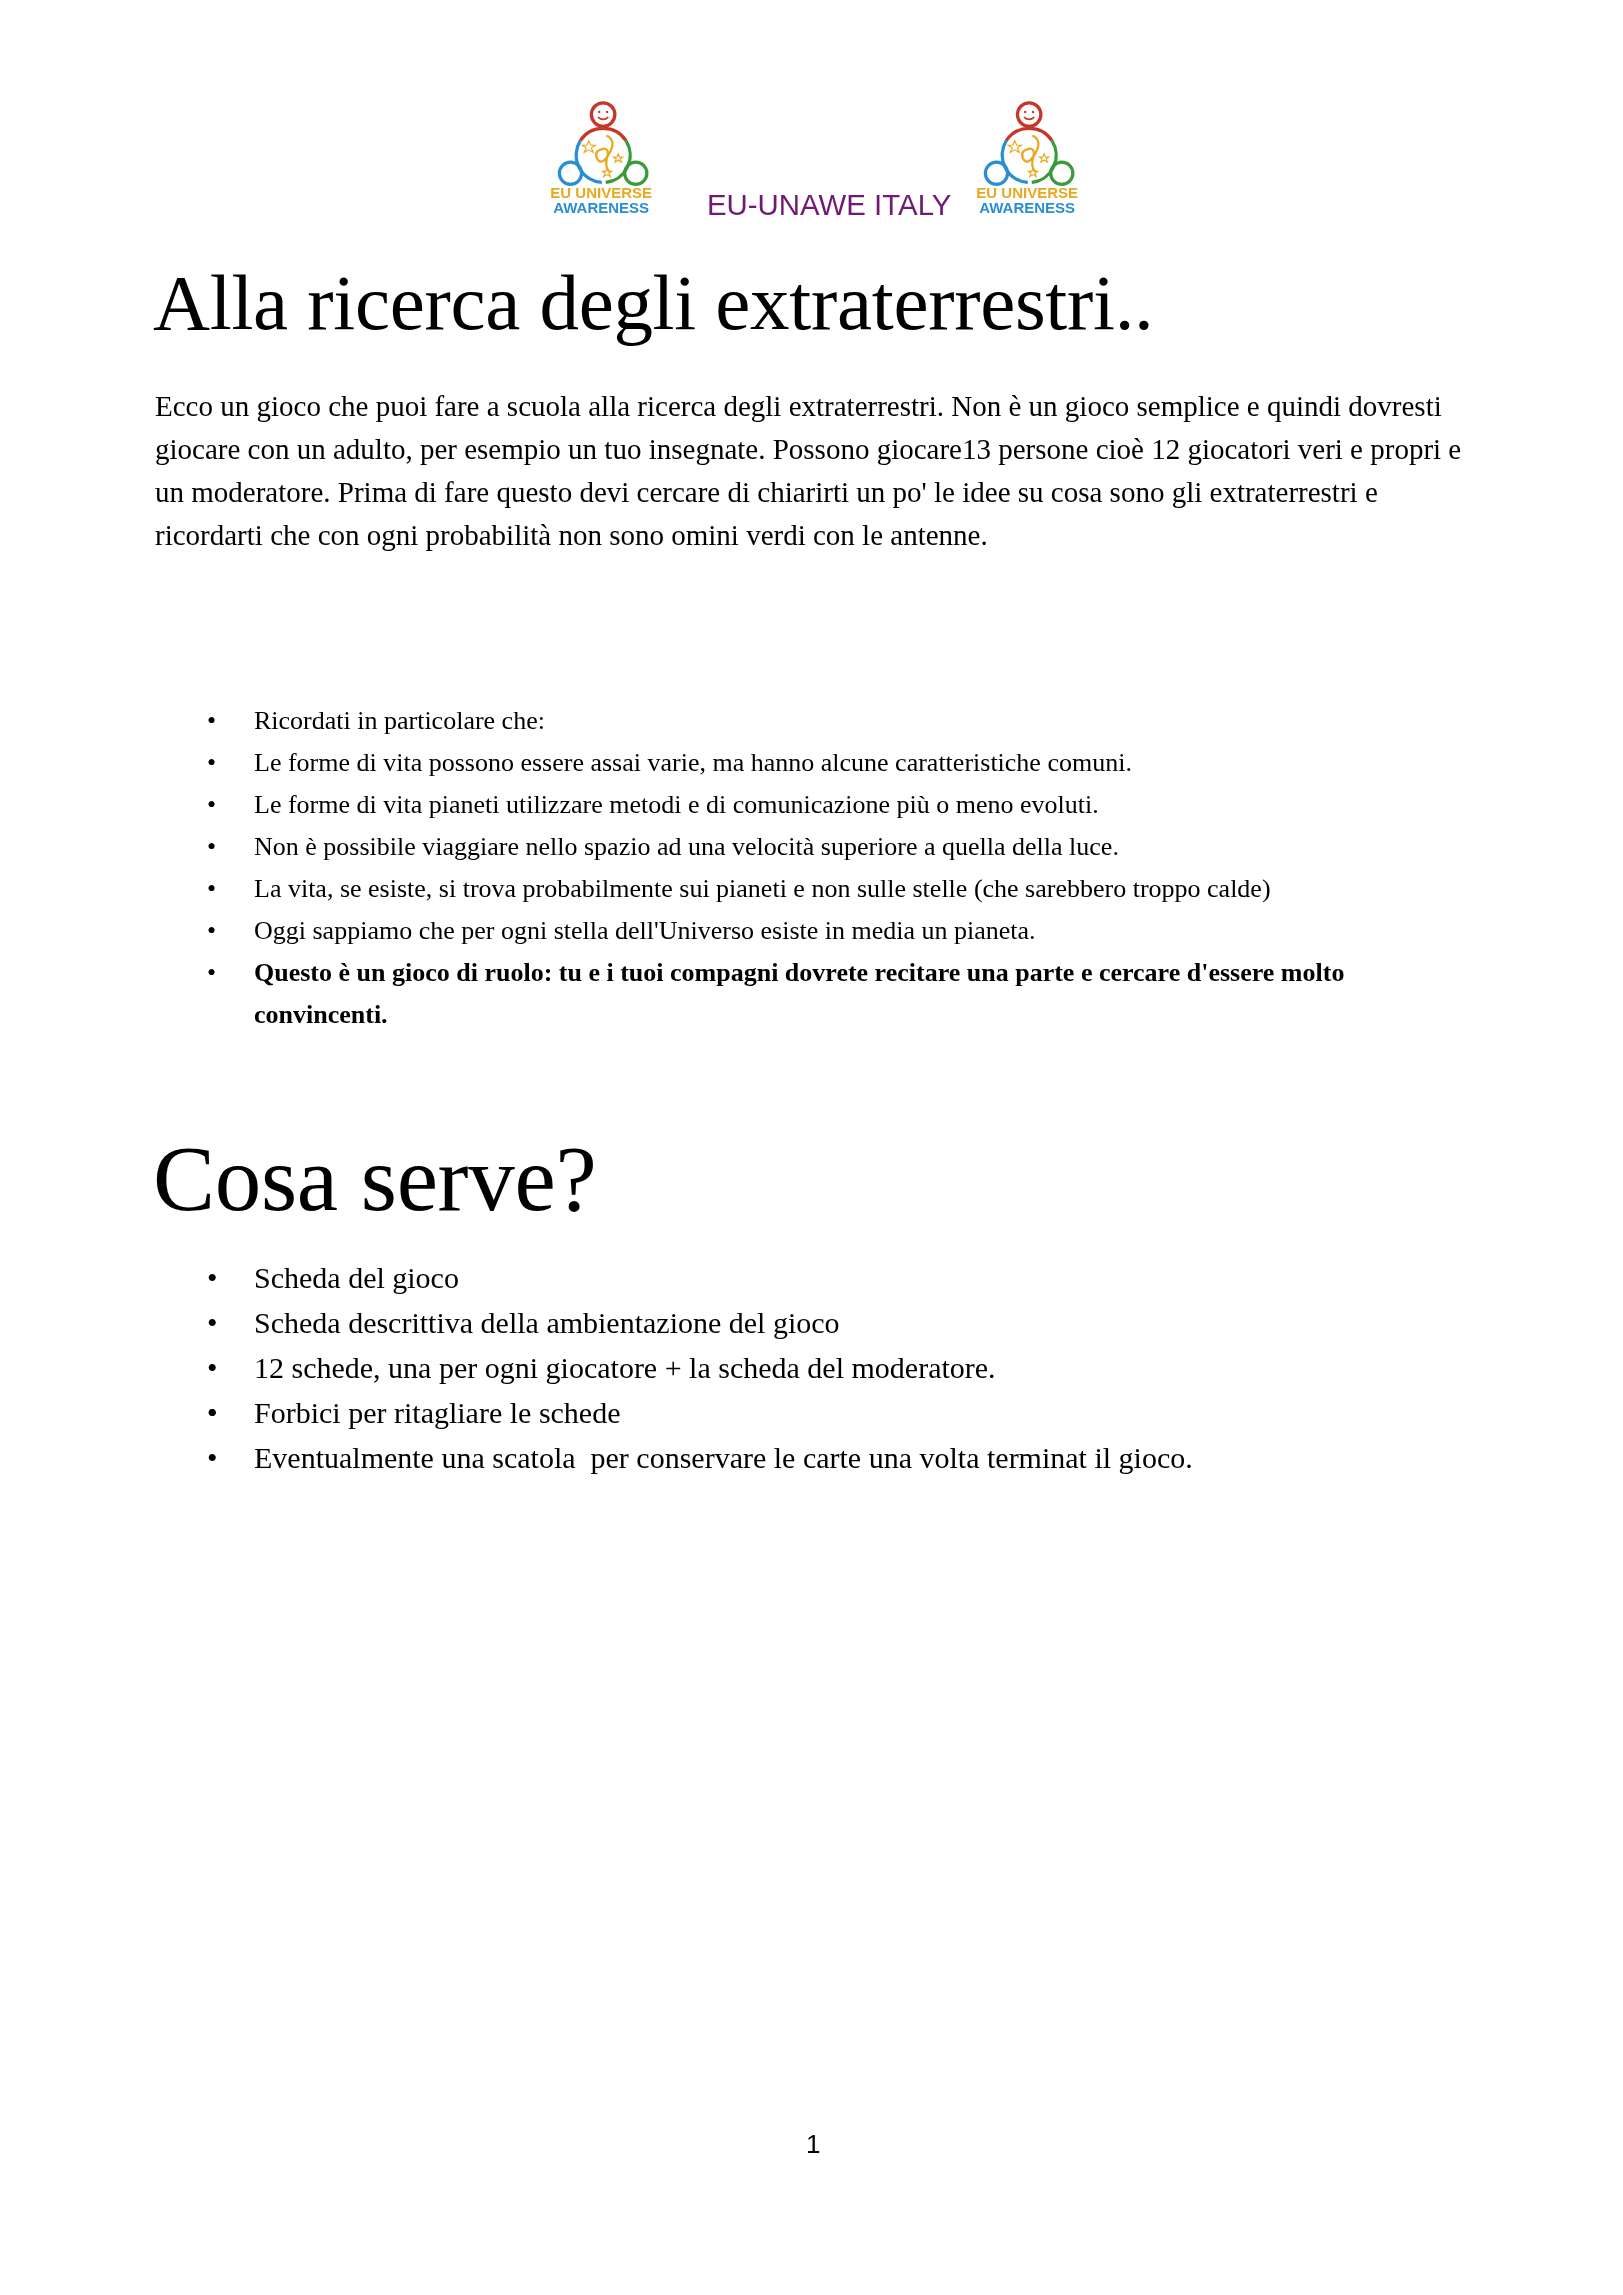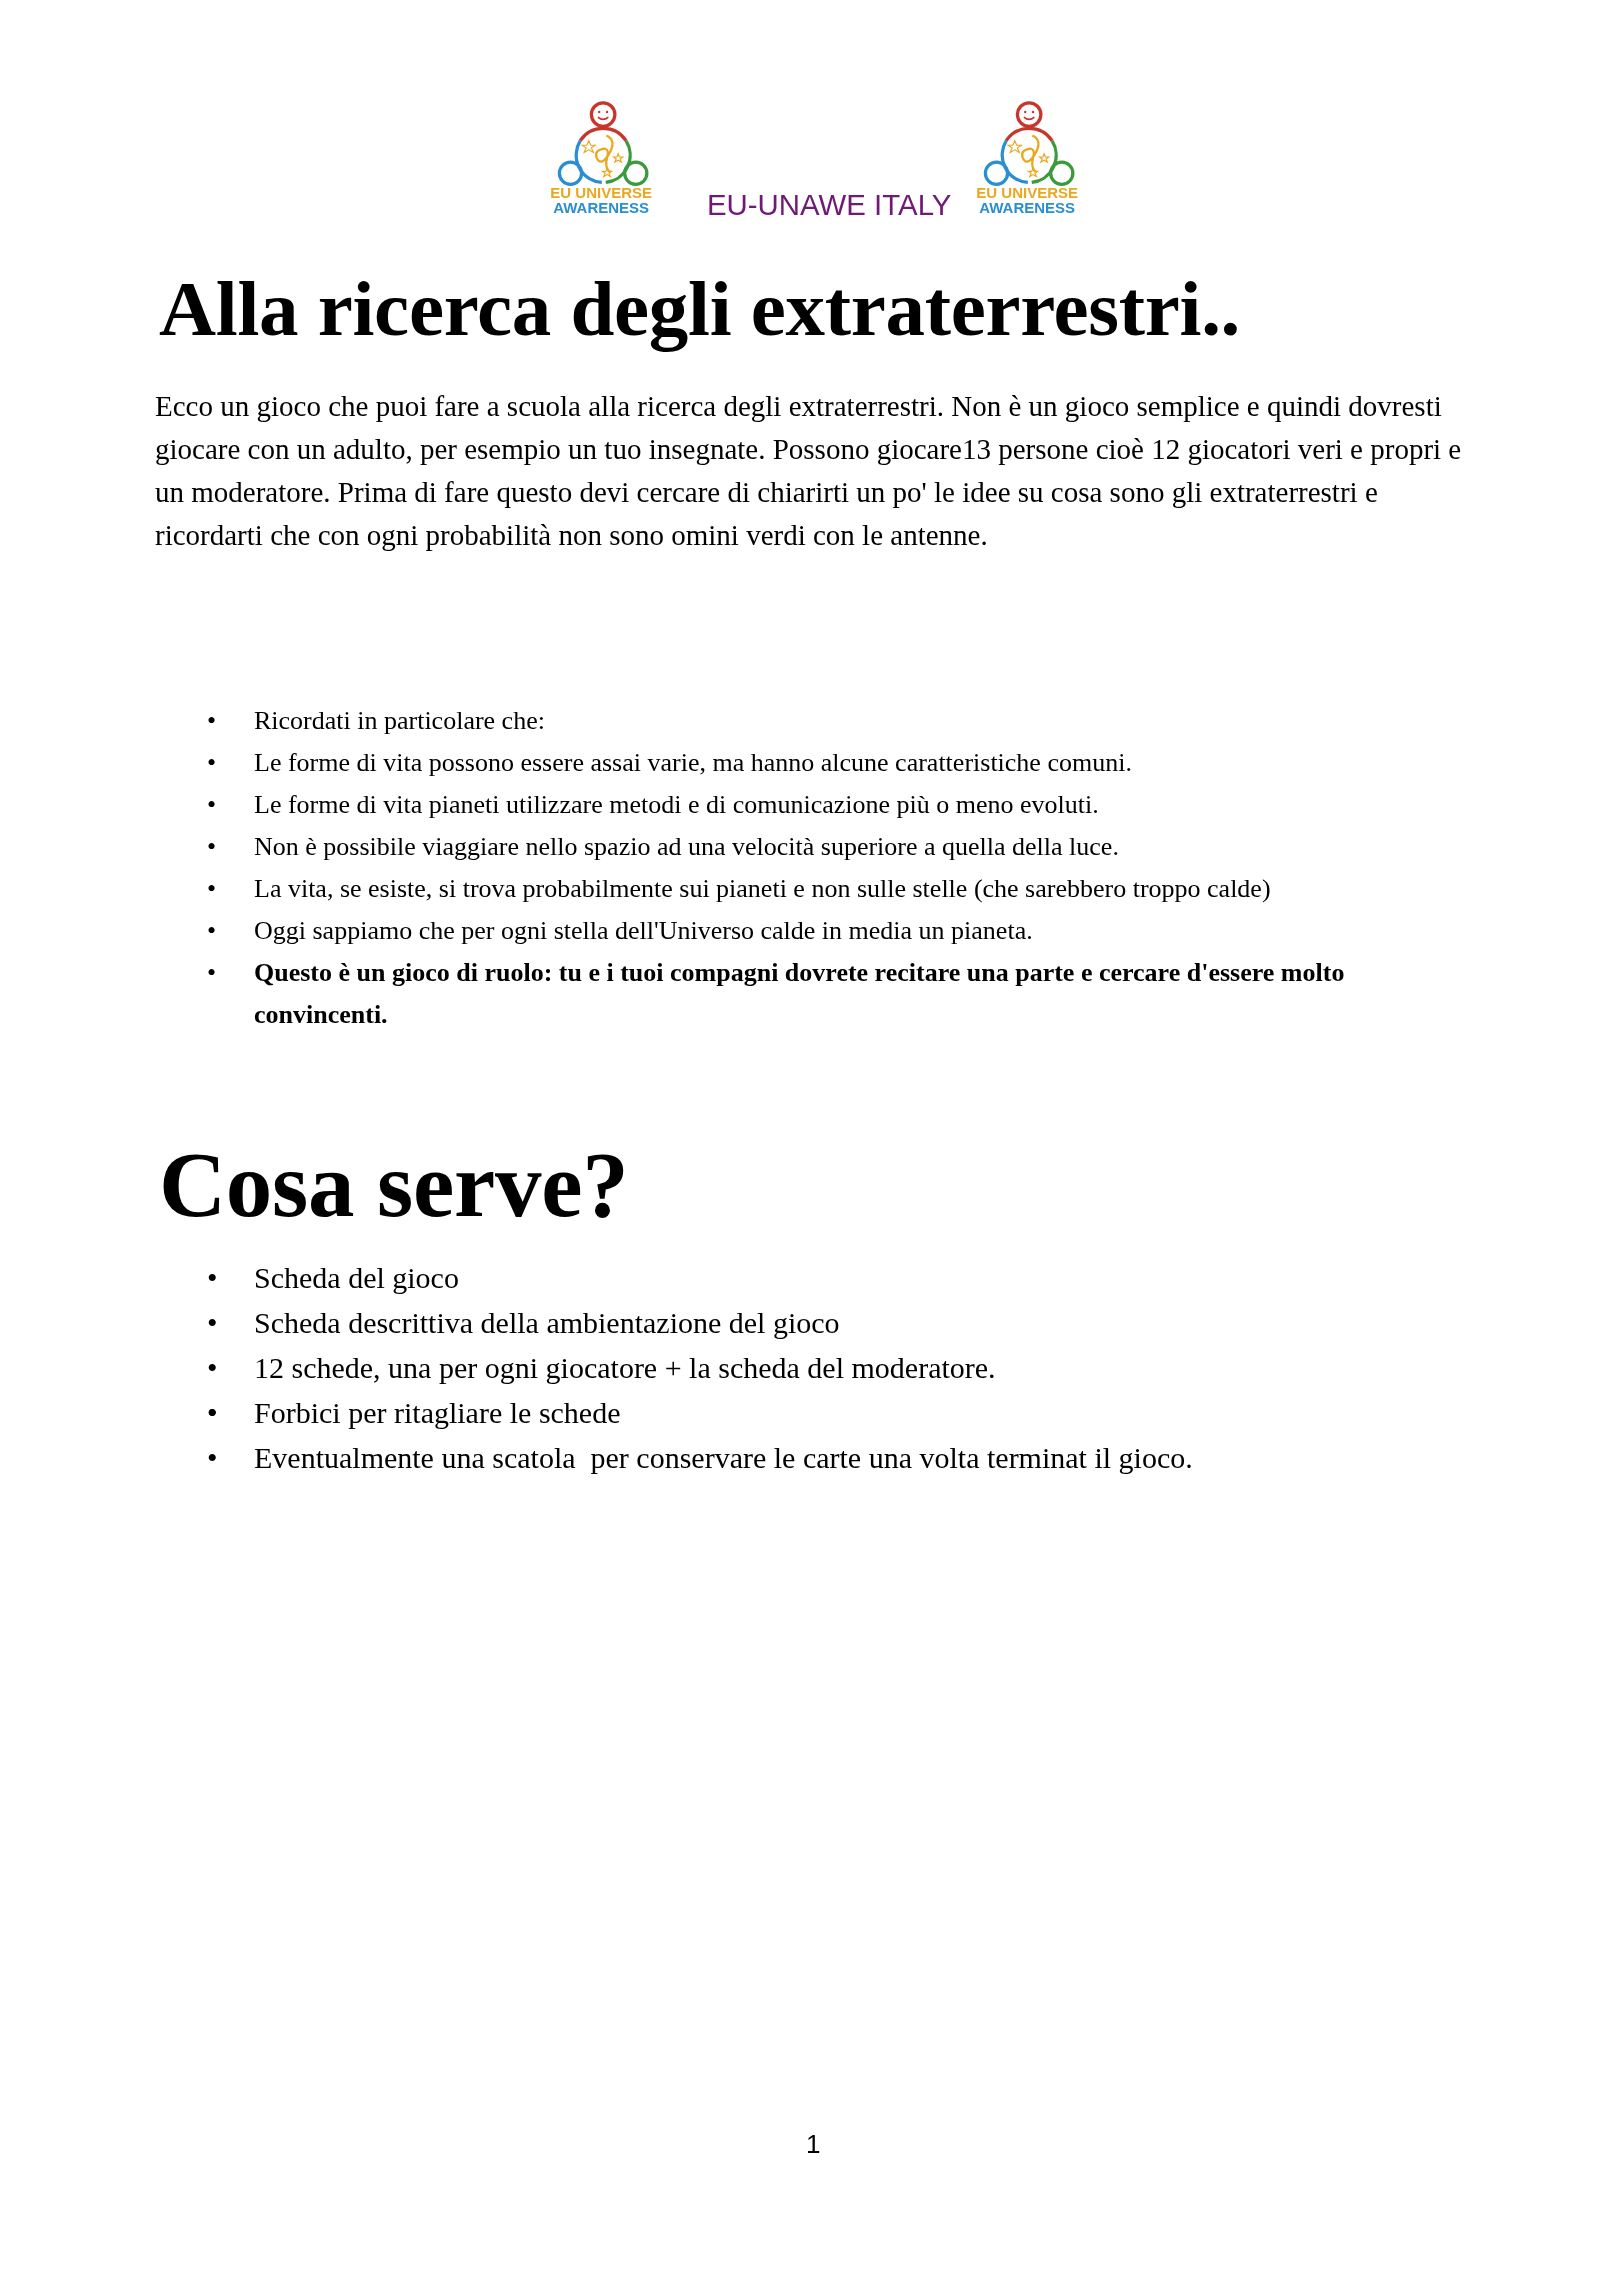--- a/index.html
+++ b/index.html
@@ -8,21 +8,21 @@
   .serif { font-family: "Liberation Serif", "DejaVu Serif", serif; }
   .sans { font-family: "Liberation Sans", "DejaVu Sans", sans-serif; }
 
   .logo { position: absolute; top: 95px; width: 115px; height: 124px; }
   .logo-left { left: 544px; }
   .logo-right { left: 970px; }
   .logo svg { width: 100%; height: 100%; display: block; }
 
   .header-text { position: absolute; left: 707px; top: 188px; font-size: 29.4px; line-height: 34px; letter-spacing: 0px; color: #701a75; white-space: nowrap; }
 
-  .title { position: absolute; left: 153px; margin: 6px; font-weight: bold; white-space: nowrap; letter-spacing: -0.3px; }
+  .title { position: absolute; left: 153px; margin: 0; font-weight: normal; white-space: nowrap; letter-spacing: -0.3px; }
   .title-1 { top: 257px; font-size: 79px; line-height: 92px; }
   .title-2 { top: 1123px; font-size: 93px; line-height: 111px; }
 
   .intro { position: absolute; left: 155px; top: 385px; width: 1322px; font-size: 29px; line-height: 43px; margin: 0; }
 
   .list { position: absolute; left: 0; margin: 0; padding: 0; list-style: none; }
   .list li { position: relative; padding-left: 254px; }
   .list .bullet { position: absolute; left: 207px; top: 0; }
   .list-1 { top: 700px; width: 1472px; font-size: 26px; line-height: 42px; }
   .list-1 .bullet { font-size: 26px; }
@@ -88,21 +88,21 @@
   <h1 class="title title-1 serif">Alla ricerca degli extraterrestri..</h1>
 
   <p class="intro serif">Ecco un gioco che puoi fare a scuola alla ricerca degli extraterrestri. Non è un gioco semplice e quindi dovresti giocare con un adulto, per esempio un tuo insegnate. Possono giocare13 persone cioè 12 giocatori veri e propri e un moderatore. Prima di fare questo devi cercare di chiarirti un po' le idee su cosa sono gli extraterrestri e ricordarti che con ogni probabilità non sono omini verdi con le antenne.</p>
 
   <ul class="list list-1 serif" id="list1">
       <li><span class="bullet">•</span><span>Ricordati in particolare che:</span></li>
       <li><span class="bullet">•</span><span>Le forme di vita possono essere assai varie, ma hanno alcune caratteristiche comuni.</span></li>
       <li><span class="bullet">•</span><span>Le forme di vita pianeti utilizzare metodi e di comunicazione più o meno evoluti.</span></li>
       <li><span class="bullet">•</span><span>Non è possibile viaggiare nello spazio ad una velocità superiore a quella della luce.</span></li>
       <li><span class="bullet">•</span><span>La vita, se esiste, si trova probabilmente sui pianeti e non sulle stelle (che sarebbero troppo calde)</span></li>
-      <li><span class="bullet">•</span><span>Oggi sappiamo che per ogni stella dell'Universo calde in media un pianeta.</span></li>
+      <li><span class="bullet">•</span><span>Oggi sappiamo che per ogni stella dell'Universo esiste in media un pianeta.</span></li>
       <li><span class="bullet">•</span><span class="bold">Questo è un gioco di ruolo: tu e i tuoi compagni dovrete recitare una parte e cercare d'essere molto convincenti.</span></li>
     </ul>
 
   <h1 class="title title-2 serif">Cosa serve?</h1>
 
   <ul class="list list-2 serif" id="list2">
       <li><span class="bullet">•</span><span style="white-space: pre-wrap;">Scheda del gioco</span></li>
       <li><span class="bullet">•</span><span style="white-space: pre-wrap;">Scheda descrittiva della ambientazione del gioco</span></li>
       <li><span class="bullet">•</span><span style="white-space: pre-wrap;">12 schede, una per ogni giocatore + la scheda del moderatore.</span></li>
       <li><span class="bullet">•</span></li>

